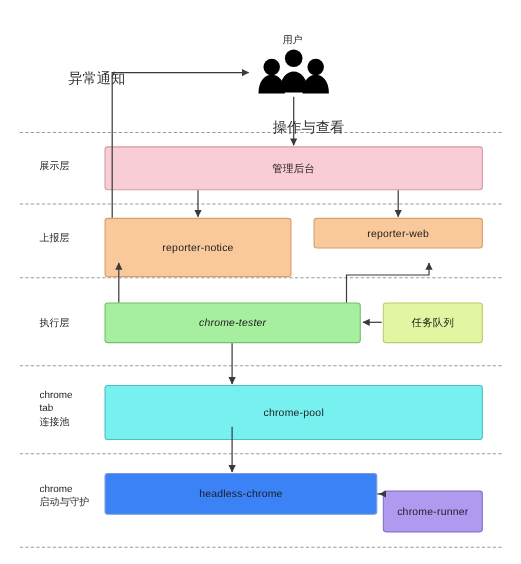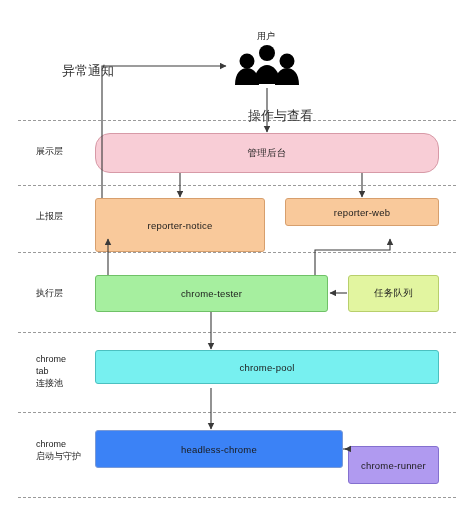--- a/index.html
+++ b/index.html
@@ -89,31 +89,31 @@
       <circle cx="13" cy="17" r="7.5" fill="#000"></circle>
       <path d="M1 41 C1 29 7 24 13 24 C19 24 25 29 25 41 Z" fill="#000"></path>
       <circle cx="53" cy="17" r="7.5" fill="#000"></circle>
       <path d="M41 41 C41 29 47 24 53 24 C59 24 65 29 65 41 Z" fill="#000"></path>
     </svg>
   </div>
 
   <div class="anno" style="left:62px;top:62px;">异常通知</div>
   <div class="anno" style="left:248px;top:107px;">操作与查看</div>
 
-  <div class="box b-admin" style="left:95px;top:133px;width:344px;height:40px;border-radius:15px;">管理后台</div>
+  <div class="box b-admin" style="left:95px;top:133px;width:344px;height:40px;">管理后台</div>
 
   <div class="box b-orange" style="left:95px;top:198px;width:170px;height:54px;">reporter-notice</div>
 
   <div class="box b-orange" style="left:285px;top:198px;width:154px;height:28px;">reporter-web</div>
 
-  <div class="box b-green" style="left:95px;top:275px;width:233px;height:37px;">chrome-tester</div>
+  <div class="box b-green" style="left:95px;top:275px;width:233px;height:37px;font-style:italic;">chrome-tester</div>
 
   <div class="box b-lime" style="left:348px;top:275px;width:91px;height:37px;">任务队列</div>
 
-  <div class="box b-cyan" style="left:95px;top:350px;width:344px;height:34px;">chrome-pool</div>
+  <div class="box b-cyan" style="left:95px;top:350px;width:344px;height:50px;">chrome-pool</div>
 
   <div class="box b-blue" style="left:95px;top:430px;width:248px;height:38px;">headless-chrome</div>
 
   <div class="box b-purple" style="left:348px;top:430px;width:91px;height:38px;margin-top:16px;">chrome-runner</div>
 
   <svg class="wires">
     <defs>
       <marker id="ah" markerWidth="7" markerHeight="7" refX="5.6" refY="3" orient="auto">
         <path d="M0,0 L6,3 L0,6 z" fill="#3a3a3a"></path>
       </marker>

